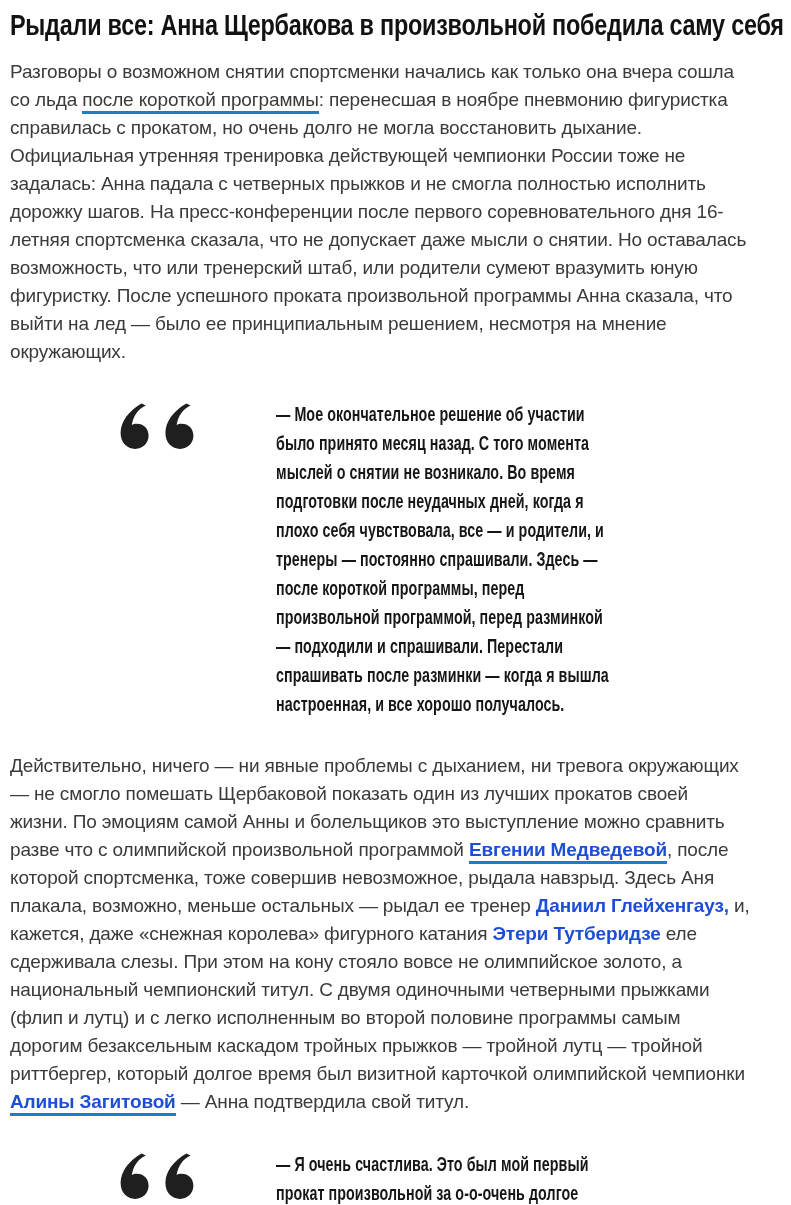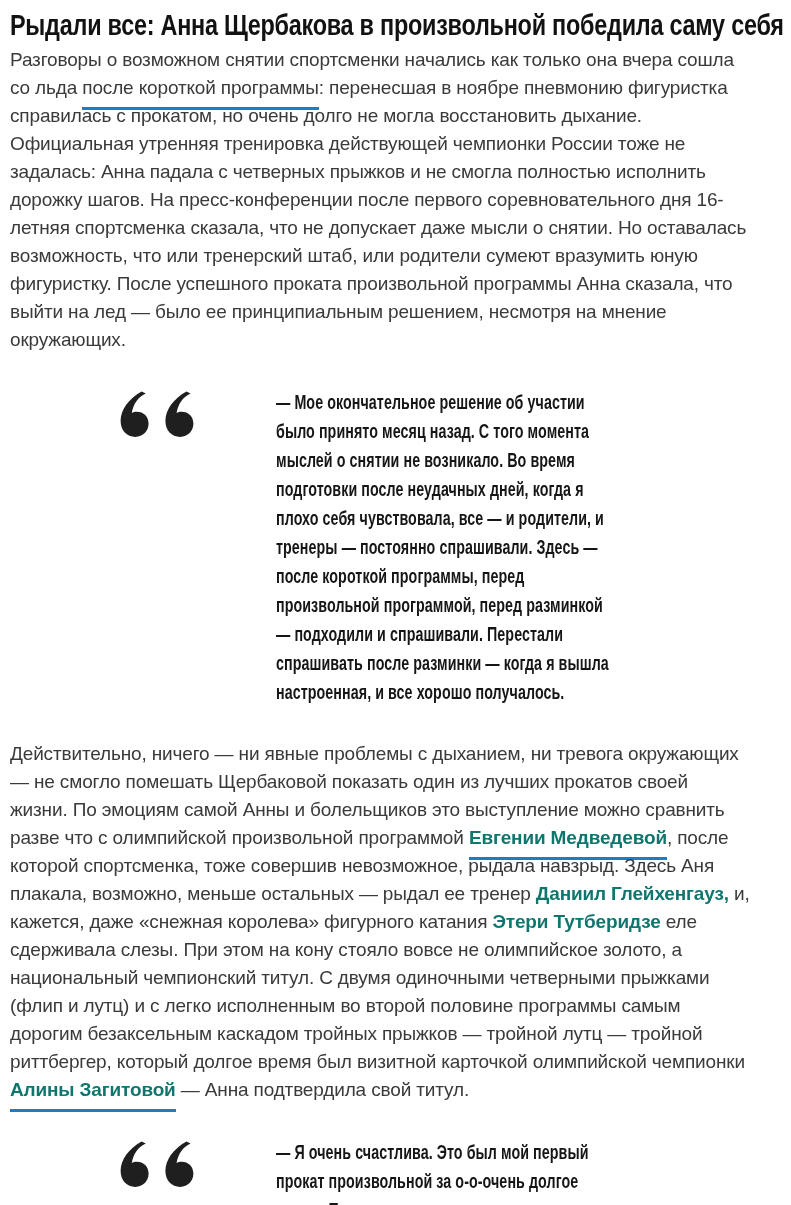--- a/index.html
+++ b/index.html
@@ -14,46 +14,46 @@
     width:791px; height:1205px; overflow:hidden;
     font-family:"Liberation Sans", sans-serif;
     -webkit-font-smoothing:antialiased;
   }
   .article{ padding:6px 10px 0 10px; }
 
   
   .headline{
     font-size:30px; line-height:38px; font-weight:700;
     color:var(--headline-text);
-    margin-bottom:2px;
+    margin-bottom:14px;
     white-space:nowrap;
   }
   .headline .squeeze{
     display:inline-block; white-space:nowrap;
     transform:scaleX(0.78); transform-origin:0 50%;
     letter-spacing:-0.3px;
   }
 
   
   .para{
     font-size:19px; line-height:28px;
     color:var(--body-text);
     letter-spacing:-0.15px;
     max-width:740px;
   }
 
   
   a.ul-link{
     color:inherit; text-decoration:none;
     border-bottom:3px solid var(--link-blue);
-    padding-bottom:9px;
+    padding-bottom:1px;
     cursor:pointer;
   }
   a.ul-link.bold, .bold-name{
-    font-weight:700; color:#0f766e;
+    font-weight:700; color:#1d4ed8;
   }
 
   
   .pull-quote{
     display:flex; align-items:flex-start;
     padding-left:105px;
     margin:33px 0 34px 0;
     gap:41px;
   }
   .pull-quote.last{ margin-bottom:0; }

